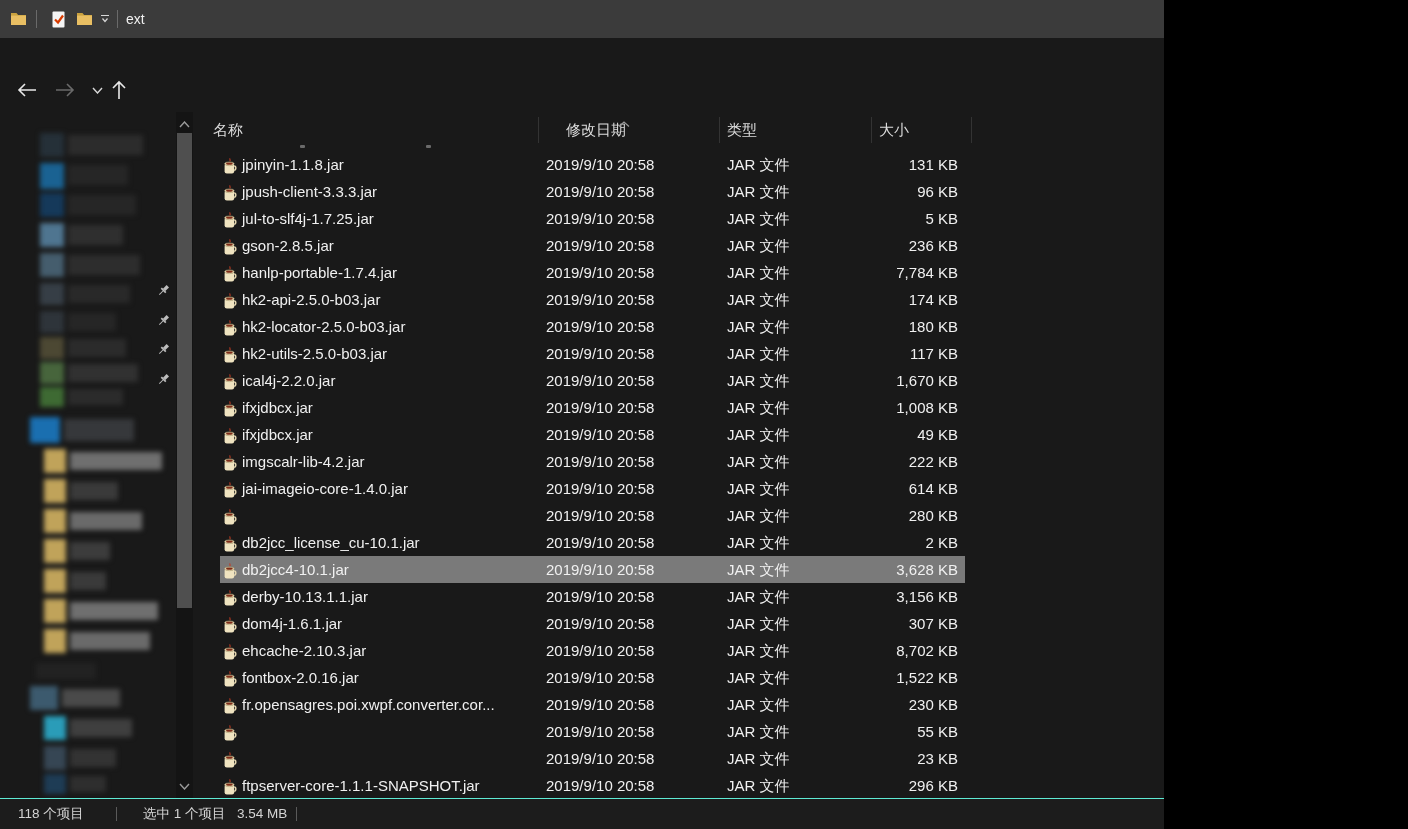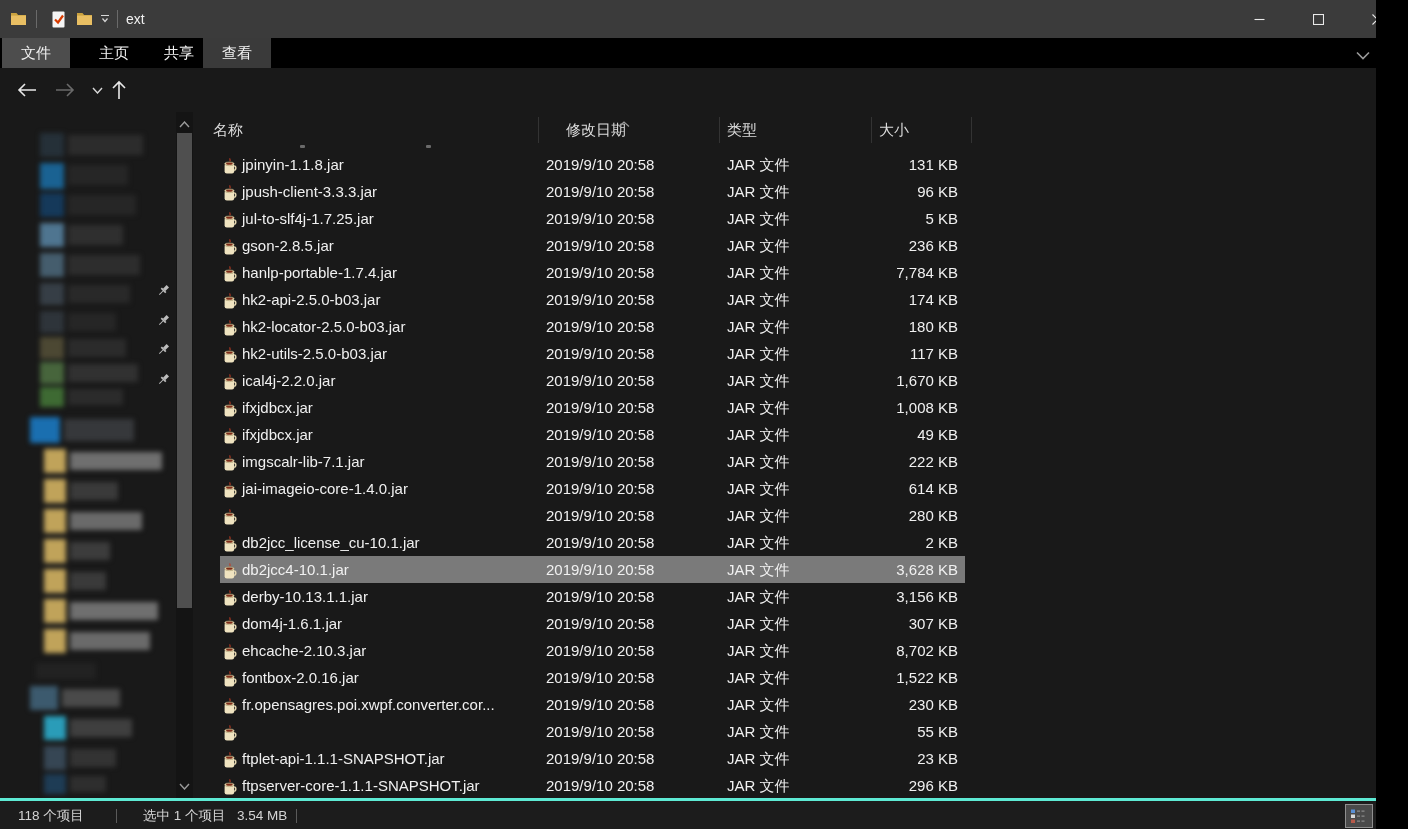--- a/index.html
+++ b/index.html
@@ -1,18 +1,18 @@
 <!DOCTYPE html>
 <html><head>
 <meta charset="utf-8">
 <style>
   * { margin:0; padding:0; box-sizing:border-box; }
   html,body { background:#000; }
   body { font-family:"Liberation Sans","DejaVu Sans",sans-serif; }
-  #window { position:relative; width:1376px; height:829px; background:#191919; overflow:hidden; }
+  #window { position:relative; width:1164px; height:829px; background:#191919; overflow:hidden; }
 
   
   #titlebar { position:absolute; left:0; top:0; width:1408px; height:38px; background:#3b3b3b; }
   .tb-item { position:absolute; top:0; height:38px; display:flex; align-items:center; }
   .tb-sep { position:absolute; top:10px; width:1px; height:18px; background:#6a6a6a; }
   #win-title { position:absolute; left:126px; top:0; height:38px; line-height:38px; color:#f0f0f0; font-size:14px; }
   .caption-btn { position:absolute; top:0; width:46px; height:38px; display:flex; align-items:center; justify-content:center; }
   .caption-btn svg { display:block; }
 
   
@@ -68,21 +68,21 @@
   .c-name { left:48px; }
   .c-date { left:352px; }
   .c-type { left:533px; }
   .c-size { right:430px; }
   .remnant { position:absolute; width:5px; height:3px; background:#6a6a6a; border-radius:1px; }
 
   
   #vscroll { position:absolute; left:1389px; top:0; width:17px; height:686px; background:#141414; }
 
   
-  #statusbar { position:absolute; left:0; top:798px; width:1408px; height:31px; background:#1c1c1c; border-top:3px solid #5eead4; }
+  #statusbar { position:absolute; left:0; top:798px; width:1408px; height:31px; background:#1c1c1c; border-top:1px solid #5eead4; }
   .status-text { position:absolute; top:0; height:30px; line-height:30px; color:#d4d4d4; font-size:13.5px; }
   .status-sep { position:absolute; top:8px; width:1px; height:14px; background:#5a5a5a; }
   .view-btn { position:absolute; top:3px; width:28px; height:24px; display:flex; align-items:center; justify-content:center; }
   .view-btn.active { border:1px solid #8f8f8f; background:#4a4a4a; }
 </style>
 </head>
 <body>
 
 <div id="window">
 
@@ -123,33 +123,20 @@
           <rect x="0.5" y="0.5" width="10" height="10" fill="none" stroke="#eaeaea" stroke-width="1.1"></rect>
         </svg>
     </div>
     <div class="caption-btn" style="left:1354px">
       <svg width="11" height="11" viewBox="0 0 11 11">
           <path d="M0.5 0.5l10 10M10.5 0.5l-10 10" stroke="#eaeaea" stroke-width="1.1"></path>
         </svg>
     </div>
   </div>
 
-  <div id="tabrow">
-    <div id="tabs">
-        <div class="tab file">文件</div>
-        <div class="tab t1">主页</div>
-        <div class="tab t2">共享</div>
-        <div class="tab active">查看</div>
-      </div>
-    <div id="ribbon-collapse">
-      <svg width="14" height="9" viewBox="0 0 14 9">
-          <path d="M1 1.5l6 6 6-6" stroke="#9a9a9a" stroke-width="1.6" fill="none"></path>
-        </svg>
-    </div>
-  </div>
   <div id="help-btn">?</div>
 
   <div id="toolbar">
     <div class="navbtn" style="left:12px">
       <svg width="20" height="14" viewBox="0 0 20 14">
           <path d="M19 7H2M8 1L2 7l6 6" stroke="#e8e8e8" stroke-width="1.6" fill="none"></path>
         </svg>
     </div>
     <div class="navbtn" style="left:50px">
       <svg width="20" height="14" viewBox="0 0 20 14">
@@ -509,21 +496,21 @@
           <div class="row">
     <span class="cell c-ico">
   <svg width="16" height="17" viewBox="0 0 16 17">
                 <path d="M8.2 0.5c-1.2 0.9 0.9 1.6-0.5 2.6" stroke="#c23b22" stroke-width="1.1" fill="none"></path>
                 <path d="M12.2 8c2.2 0 2.2 4.2 0 4.2" stroke="#e7d8b1" stroke-width="1.4" fill="none"></path>
                 <rect x="2.6" y="5.5" width="9.6" height="10" rx="2.2" fill="#efe3c0"></rect>
                 <ellipse cx="7.4" cy="5.8" rx="4.8" ry="1.9" fill="#e7d8b1" stroke="#a99a6e" stroke-width="0.6"></ellipse>
                 <ellipse cx="7.4" cy="5.7" rx="3.3" ry="1.1" fill="#7e2d18"></ellipse>
               </svg>
 </span>
-    <span class="cell c-name">imgscalr-lib-7.1.jar</span>
+    <span class="cell c-name">imgscalr-lib-4.2.jar</span>
     <span class="cell c-date">2019/9/10 20:58</span>
     <span class="cell c-type">JAR 文件</span>
     <span class="cell c-size">222 KB</span>
   </div>
           <div class="row">
     <span class="cell c-ico">
   <svg width="16" height="17" viewBox="0 0 16 17">
                 <path d="M8.2 0.5c-1.2 0.9 0.9 1.6-0.5 2.6" stroke="#c23b22" stroke-width="1.1" fill="none"></path>
                 <path d="M12.2 8c2.2 0 2.2 4.2 0 4.2" stroke="#e7d8b1" stroke-width="1.4" fill="none"></path>
                 <rect x="2.6" y="5.5" width="9.6" height="10" rx="2.2" fill="#efe3c0"></rect>
@@ -672,21 +659,20 @@
           <div class="row">
     <span class="cell c-ico">
   <svg width="16" height="17" viewBox="0 0 16 17">
                 <path d="M8.2 0.5c-1.2 0.9 0.9 1.6-0.5 2.6" stroke="#c23b22" stroke-width="1.1" fill="none"></path>
                 <path d="M12.2 8c2.2 0 2.2 4.2 0 4.2" stroke="#e7d8b1" stroke-width="1.4" fill="none"></path>
                 <rect x="2.6" y="5.5" width="9.6" height="10" rx="2.2" fill="#efe3c0"></rect>
                 <ellipse cx="7.4" cy="5.8" rx="4.8" ry="1.9" fill="#e7d8b1" stroke="#a99a6e" stroke-width="0.6"></ellipse>
                 <ellipse cx="7.4" cy="5.7" rx="3.3" ry="1.1" fill="#7e2d18"></ellipse>
               </svg>
 </span>
-    <span class="cell c-name">ftplet-api-1.1.1-SNAPSHOT.jar</span>
     <span class="cell c-date">2019/9/10 20:58</span>
     <span class="cell c-type">JAR 文件</span>
     <span class="cell c-size">23 KB</span>
   </div>
           <div class="row">
     <span class="cell c-ico">
   <svg width="16" height="17" viewBox="0 0 16 17">
                 <path d="M8.2 0.5c-1.2 0.9 0.9 1.6-0.5 2.6" stroke="#c23b22" stroke-width="1.1" fill="none"></path>
                 <path d="M12.2 8c2.2 0 2.2 4.2 0 4.2" stroke="#e7d8b1" stroke-width="1.4" fill="none"></path>
                 <rect x="2.6" y="5.5" width="9.6" height="10" rx="2.2" fill="#efe3c0"></rect>

